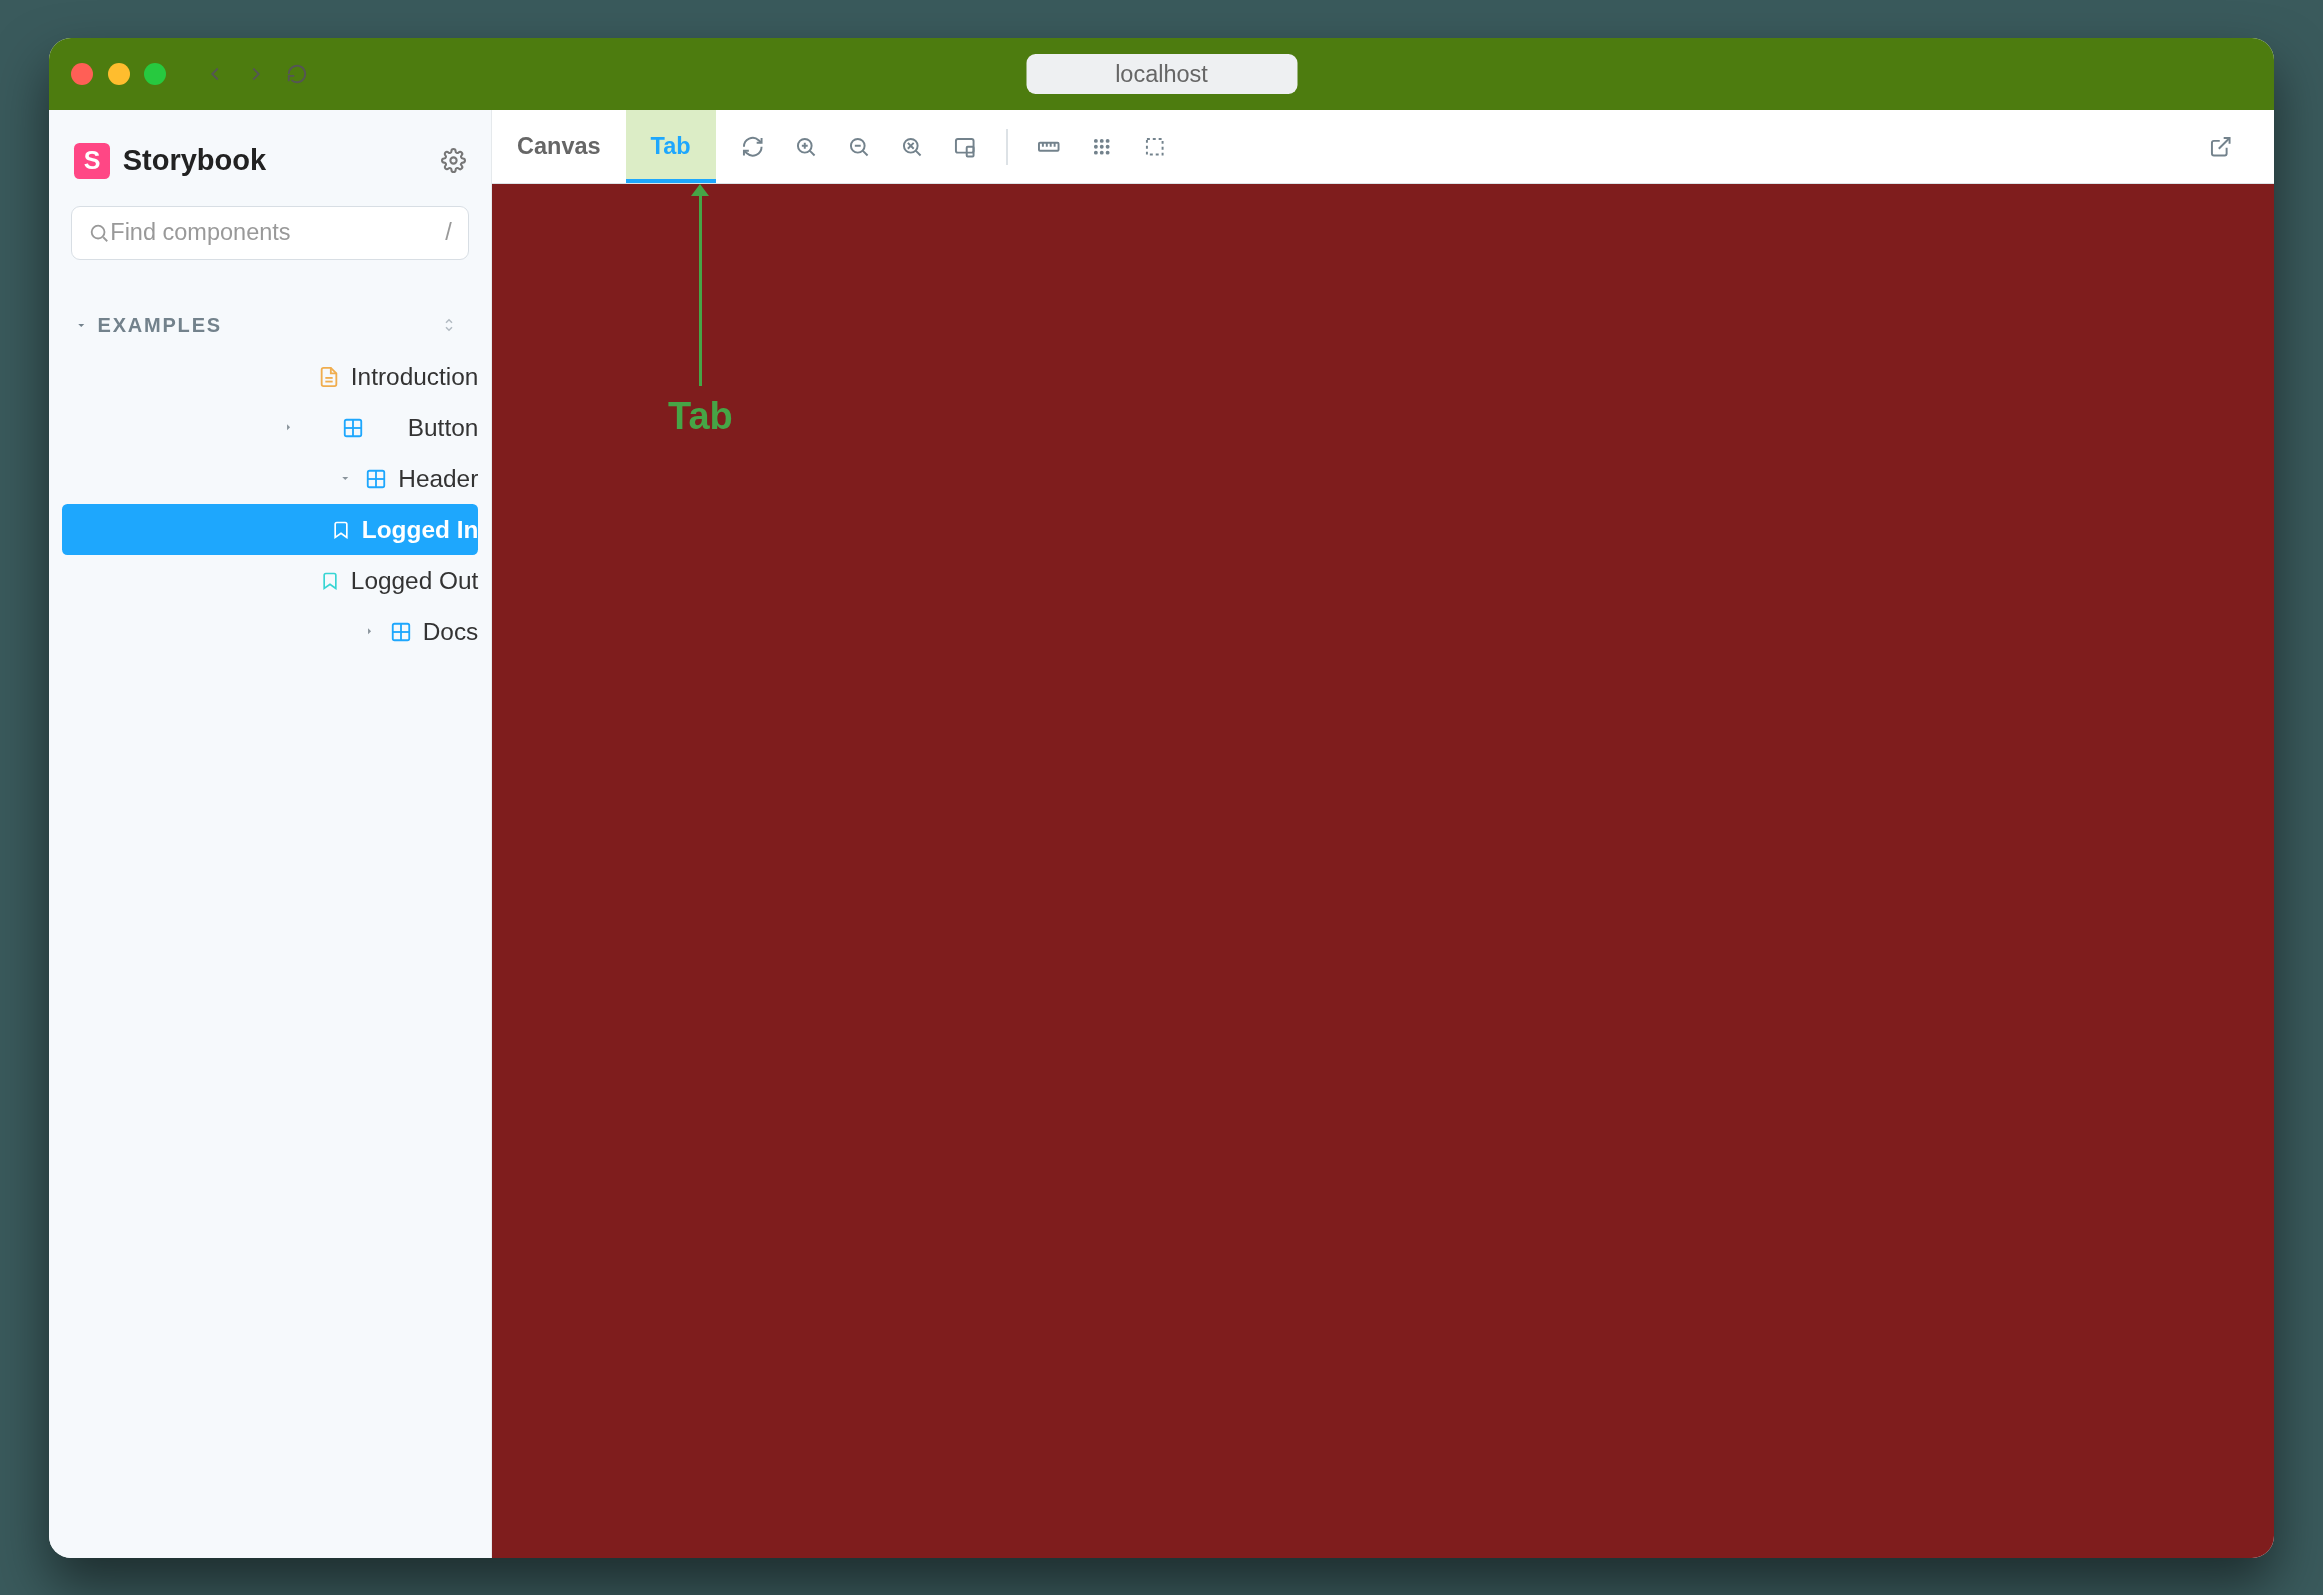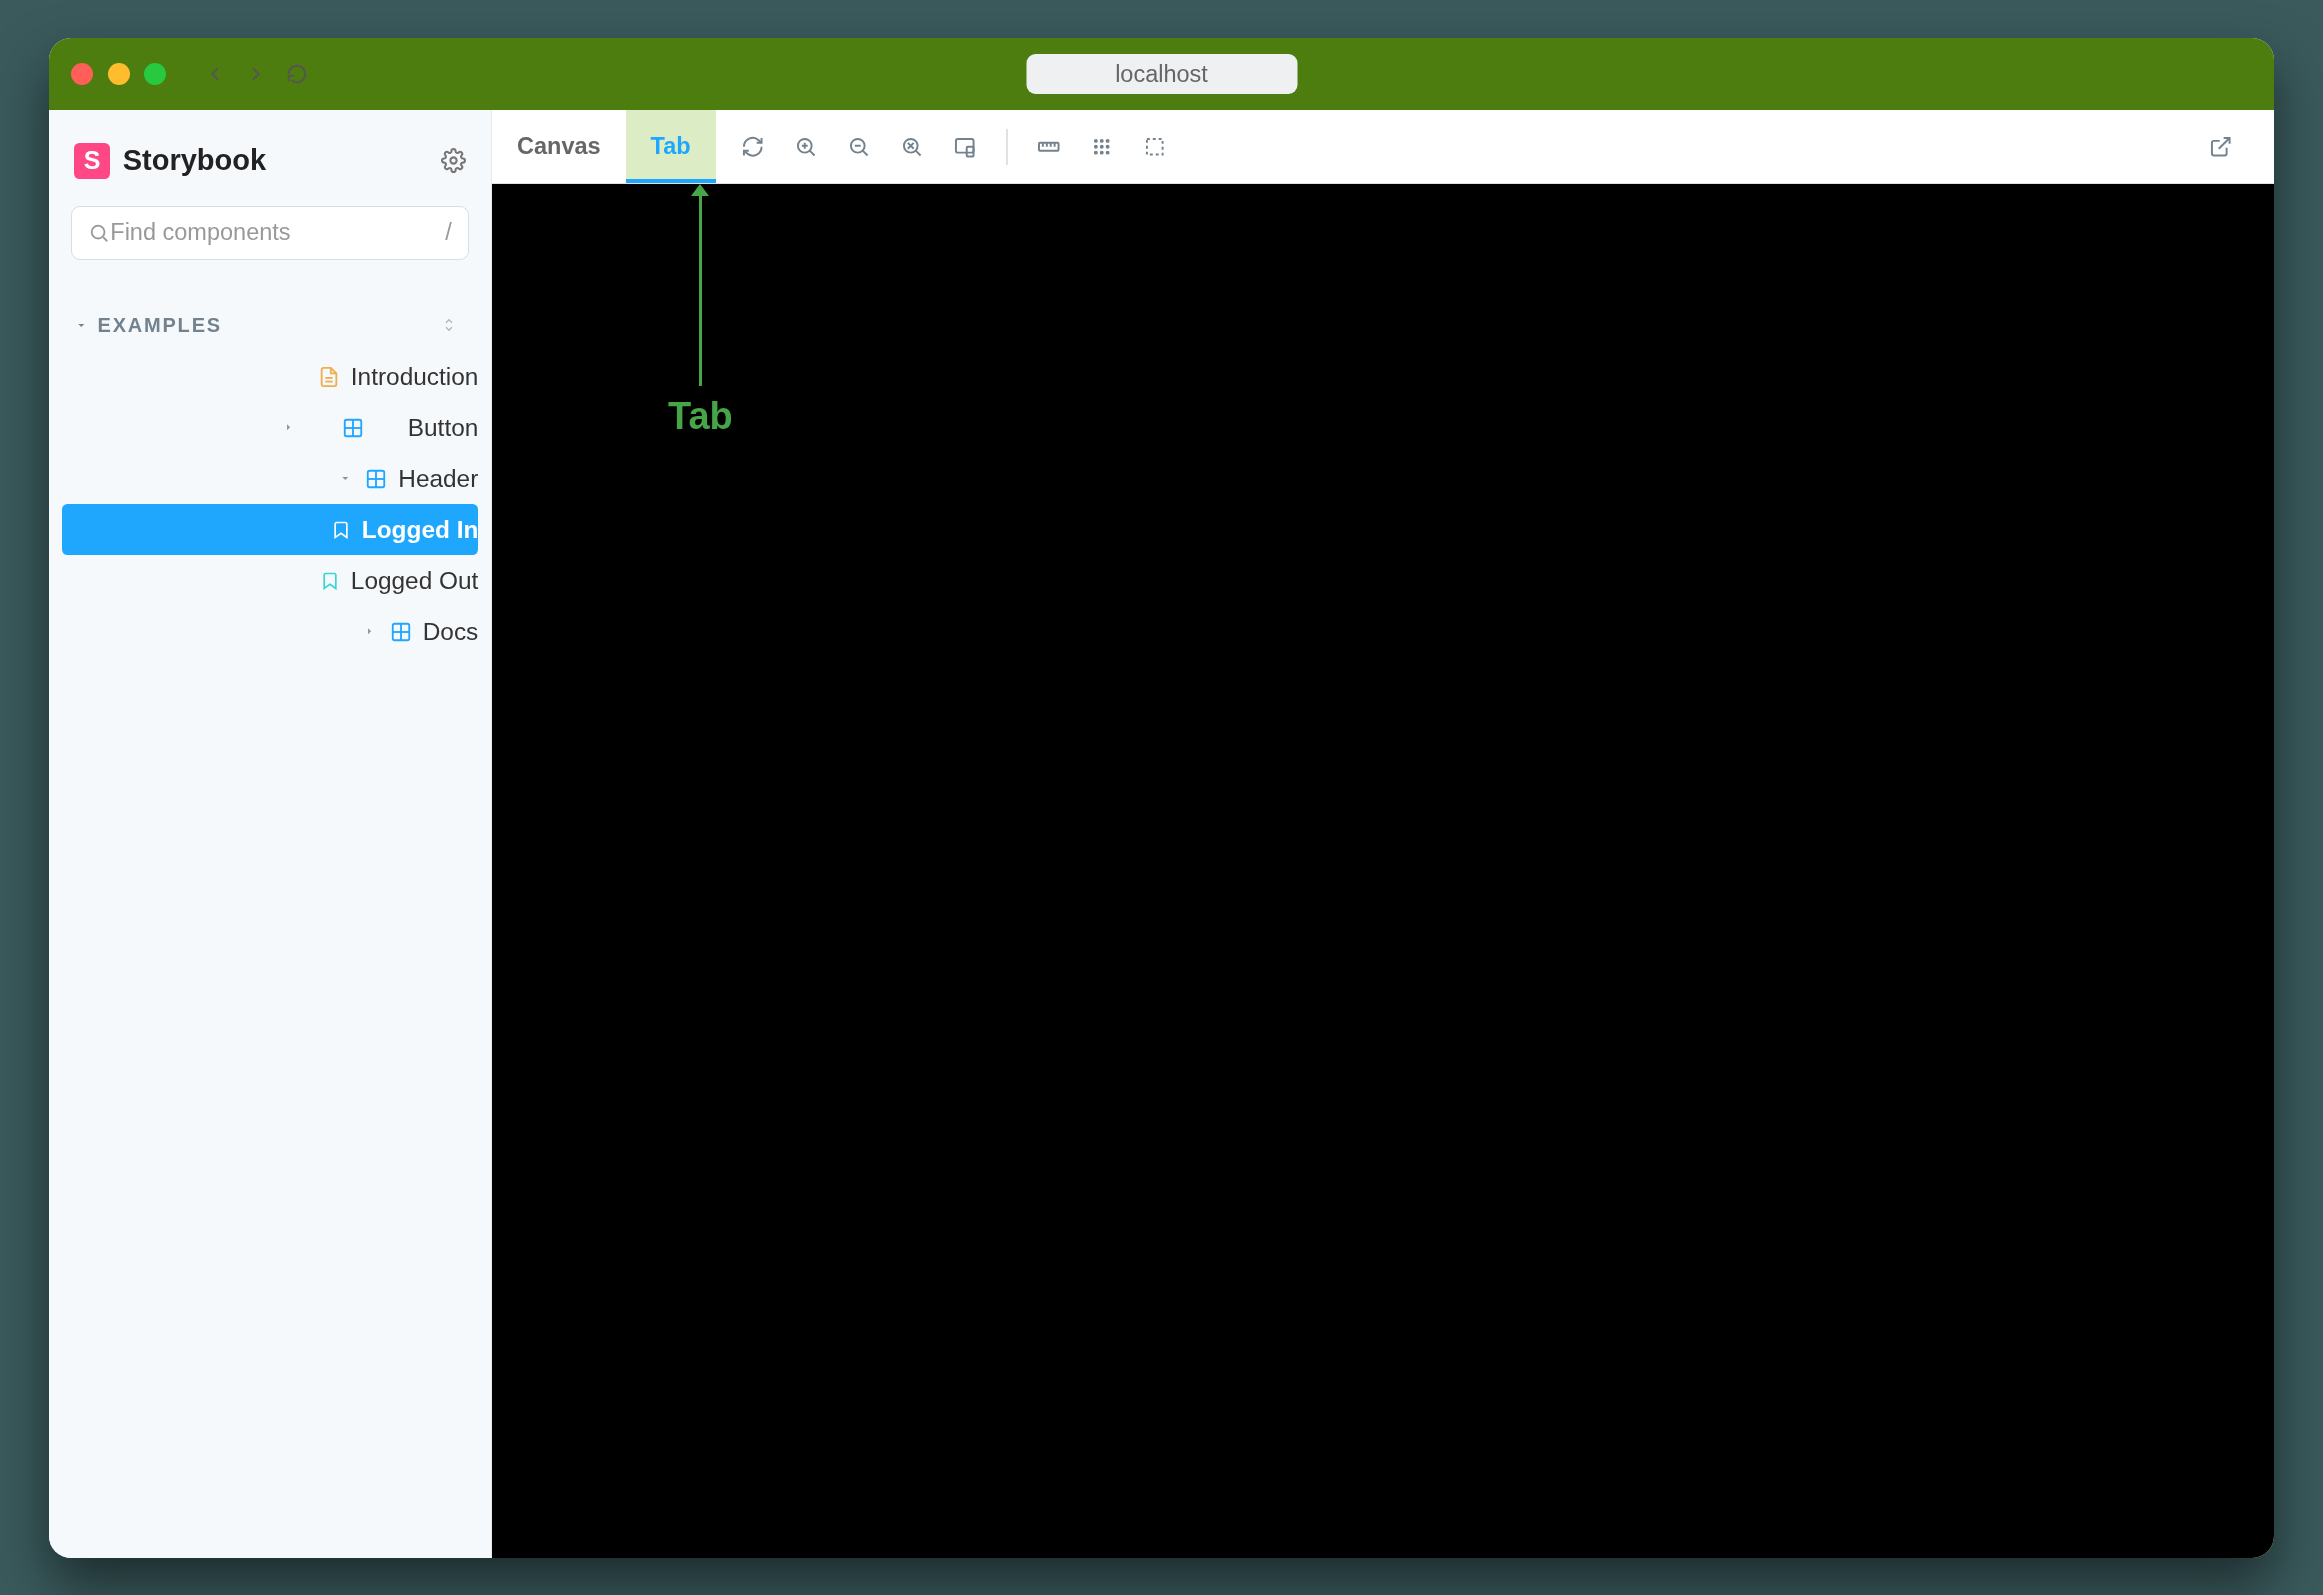--- a/index.html
+++ b/index.html
@@ -89,21 +89,21 @@
     cursor:pointer;
     justify-content:flex-end;
   }
   .tree-item.sel { background:#1ea7fd; color:#fff; }
   .expand { width:16.3px; color:#8a949c; display:flex; }
   .doc-icon { color:#f0ad4e; }
   .comp-icon { color:#1ea7fd; }
   .story-icon { color:#37d5d3; }
   .sel .story-icon, .sel .doc-icon, .sel .comp-icon { color:#fff; }
 
-  .main { flex:1; display:flex; flex-direction:column; background:#000000; }
+  .main { flex:1; display:flex; flex-direction:column; background:#7f1d1d; }
   .toolbar {
     height:74px; background:#fff; border-bottom:1.8px solid #dde2e6;
     display:flex; align-items:stretch;
     padding:0 16.3px 0 0;
   }
   .tabs { display:flex; align-items:stretch; }
   .tab {
     display:flex; align-items:center; padding:0 25px;
     font-size:23.5px; font-weight:700; color:#666; cursor:pointer;
     position:relative;

